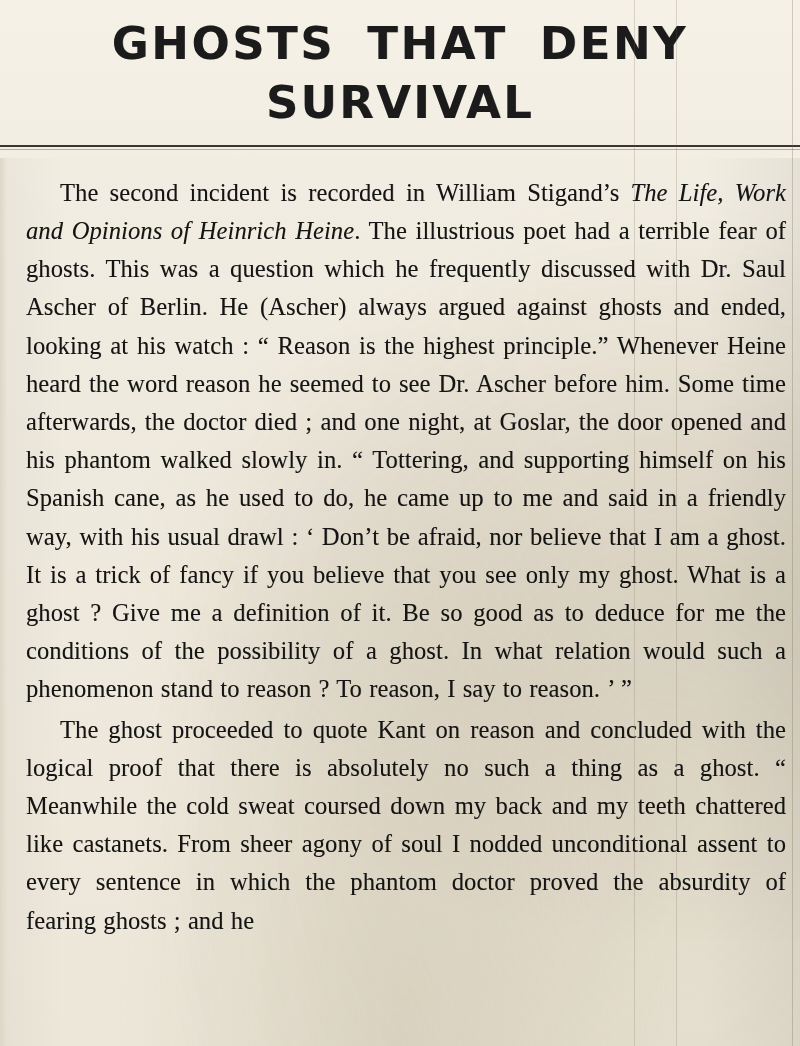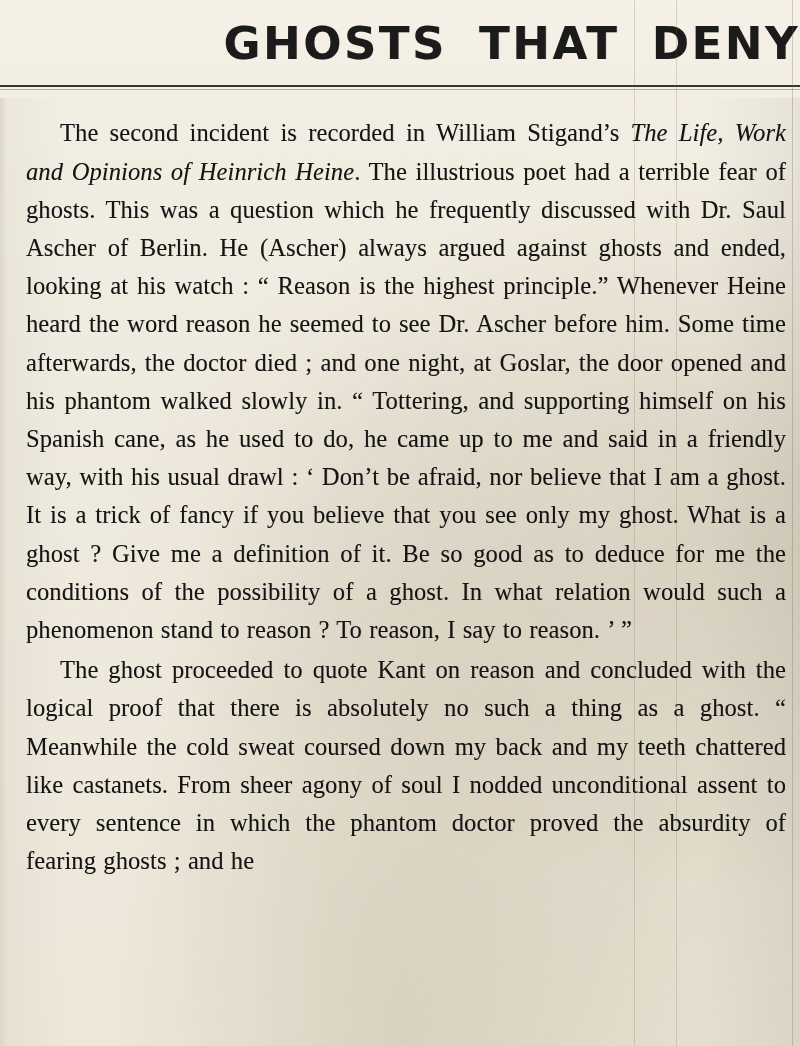--- a/index.html
+++ b/index.html
@@ -55,21 +55,21 @@
   }
 
   
   .headline-block {
     position: relative;
     padding: 14px 0 8px 0;
     background: linear-gradient(180deg, #f5f1e7 0%, #f2eee3 100%);
   }
   .headline {
     margin: 0;
-    text-align: right;
+    text-align: center;
     font-family: "DejaVu Sans", sans-serif;
     font-weight: 700;
     color: #1b1b1b;
     font-size: 45px;
     line-height: 1.32;
     letter-spacing: 2.5px;
     word-spacing: 14px;
     text-shadow: 0.4px 0.4px 0 rgba(40,35,25,0.35);
   }
   .headline .l2 {
@@ -127,20 +127,21 @@
 </head>
 <body>
 
 <div class="page">
   <div class="grain"></div>
   <div class="edge-left"></div>
 
   <div class="headline-block">
     <h1 class="headline">
       <span class="l1">GHOSTS THAT DENY</span>
+      <span class="l2">SURVIVAL</span>
     </h1>
     <div class="rule"></div>
     <div class="rule-thin"></div>
   </div>
 
   <div class="body-col">
     <p class="para"><span>The second incident is recorded in William Stigand’s </span><i>The Life, Work and Opinions of Heinrich Heine</i><span>.  The illustrious poet had a terrible fear of ghosts.  This was a question which he frequently discussed with Dr. Saul Ascher of Berlin.  He (Ascher) always argued against ghosts and ended, looking at his watch : “ Reason is the highest principle.”  Whenever Heine heard the word reason he seemed to see Dr. Ascher before him.  Some time afterwards, the doctor died ; and one night, at Goslar, the door opened and his phantom walked slowly in.  “ Tottering, and supporting himself on his Spanish cane, as he used to do, he came up to me and said in a friendly way, with his usual drawl : ‘ Don’t be afraid, nor believe that I am a ghost.  It is a trick of fancy if you believe that you see only my ghost.  What is a ghost ? Give me a definition of it. Be so good as to deduce for me the conditions of the possibility of a ghost.  In what relation would such a phenomenon stand to reason ? To reason, I say to reason. ’ ”</span></p>
     <p class="para"><span>The ghost proceeded to quote Kant on reason and concluded with the logical proof that there is absolutely no such a thing as a ghost.  “ Meanwhile the cold sweat coursed down my back and my teeth chattered like castanets.  From sheer agony of soul I nodded unconditional assent to every sentence in which the phantom doctor proved the absurdity of fearing ghosts ; and he</span></p>
   </div>
 

